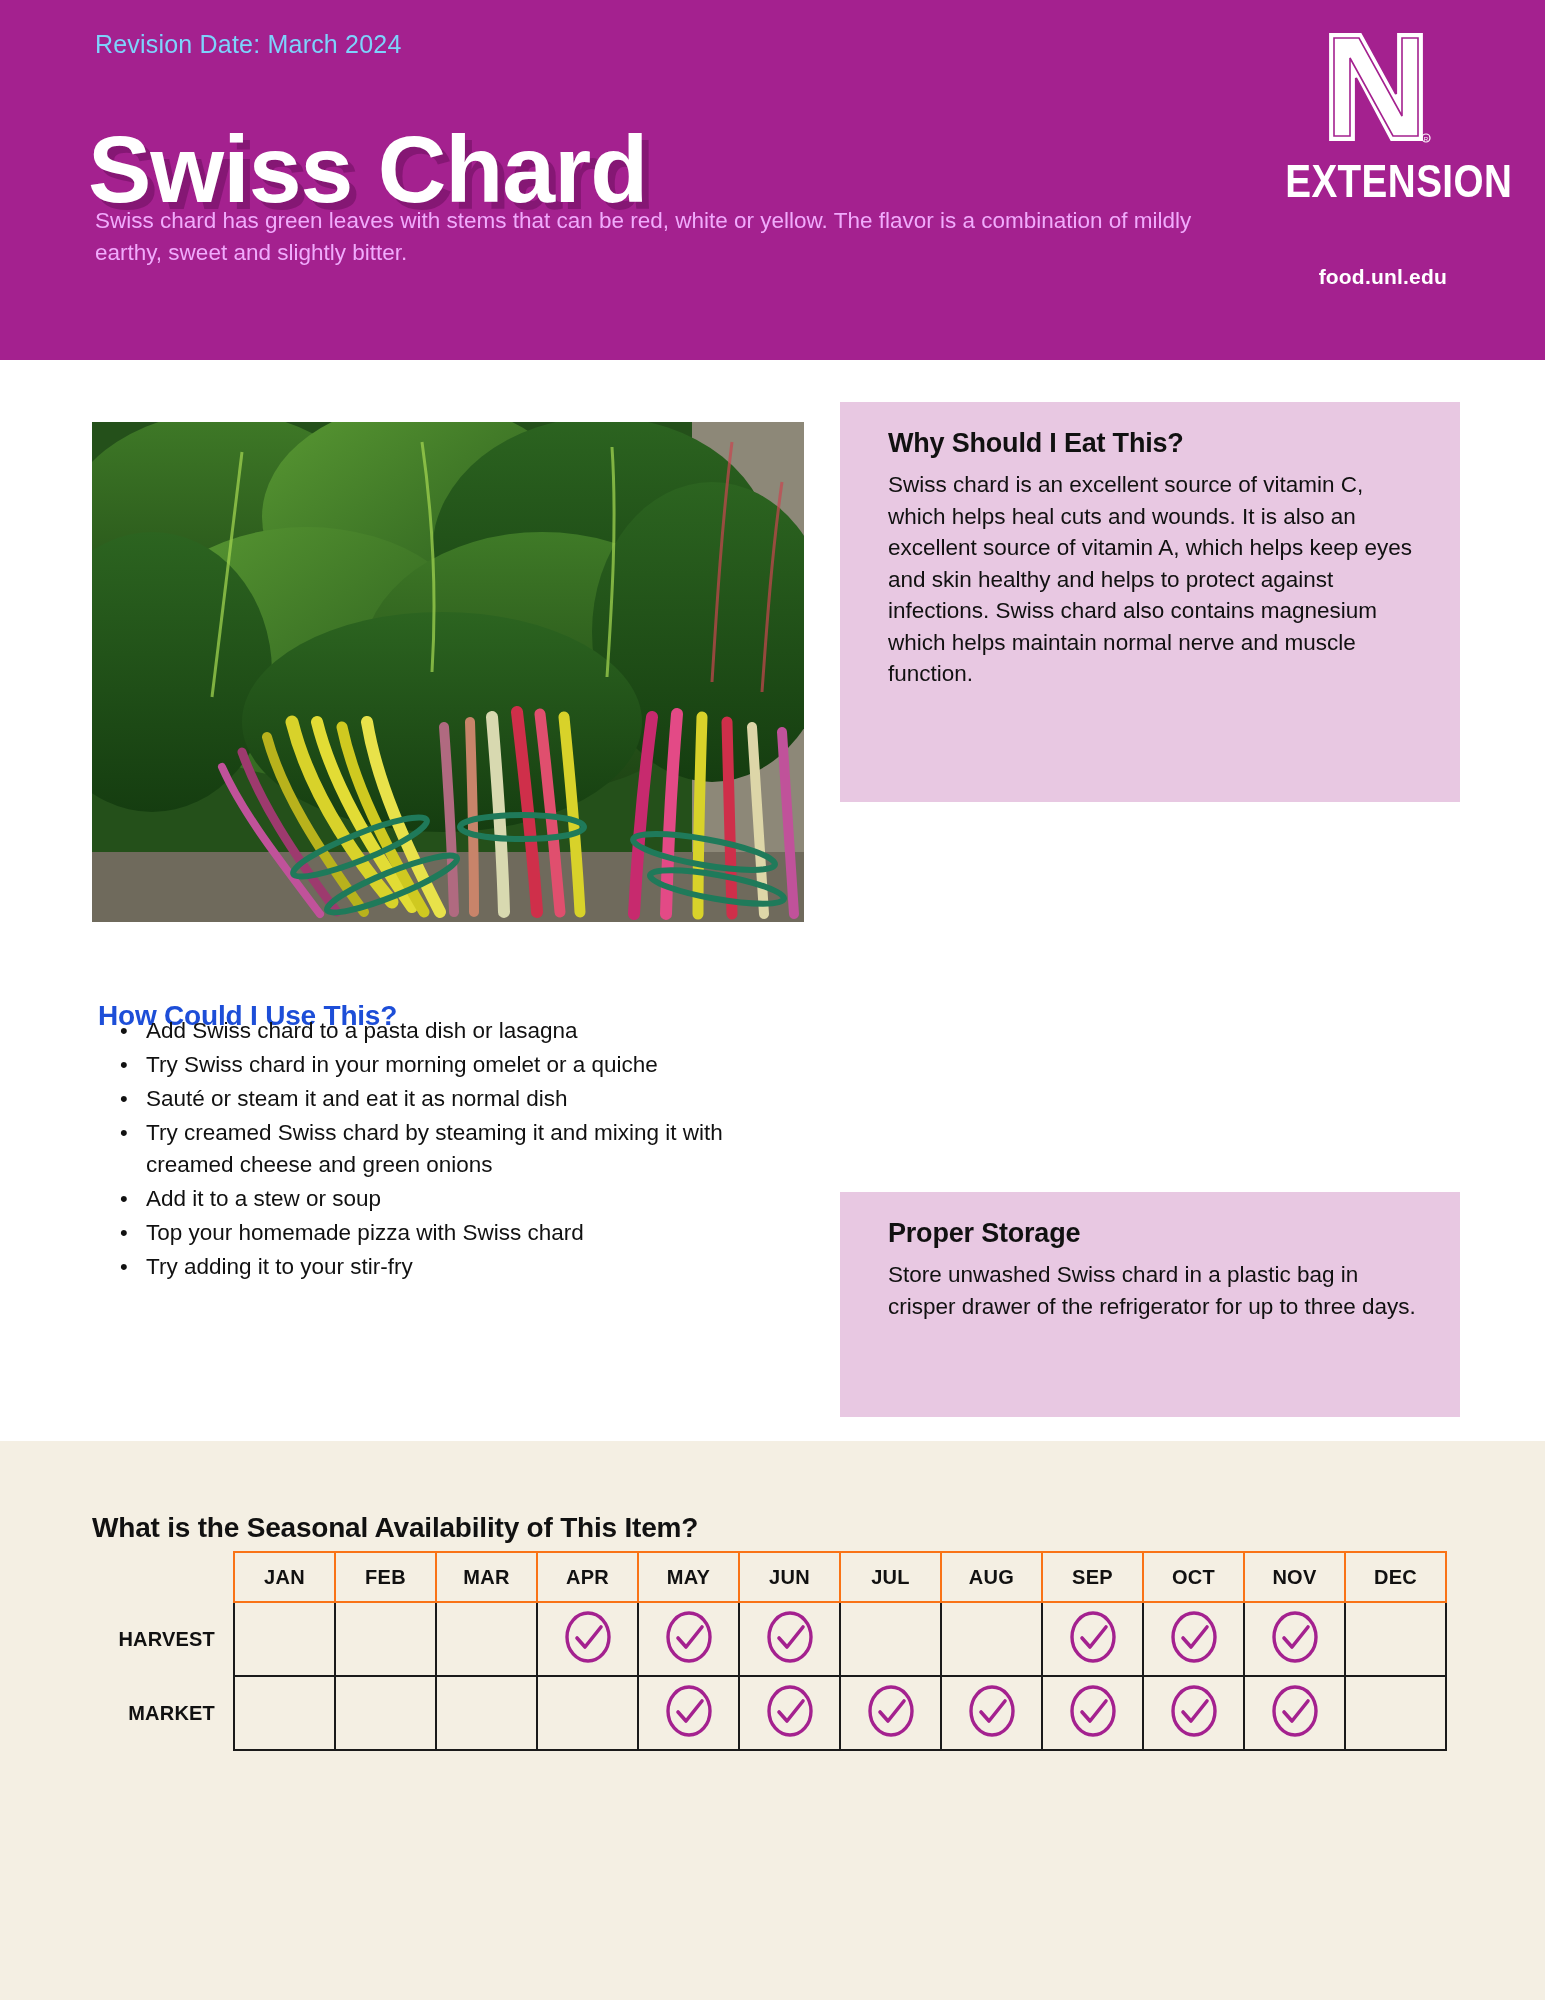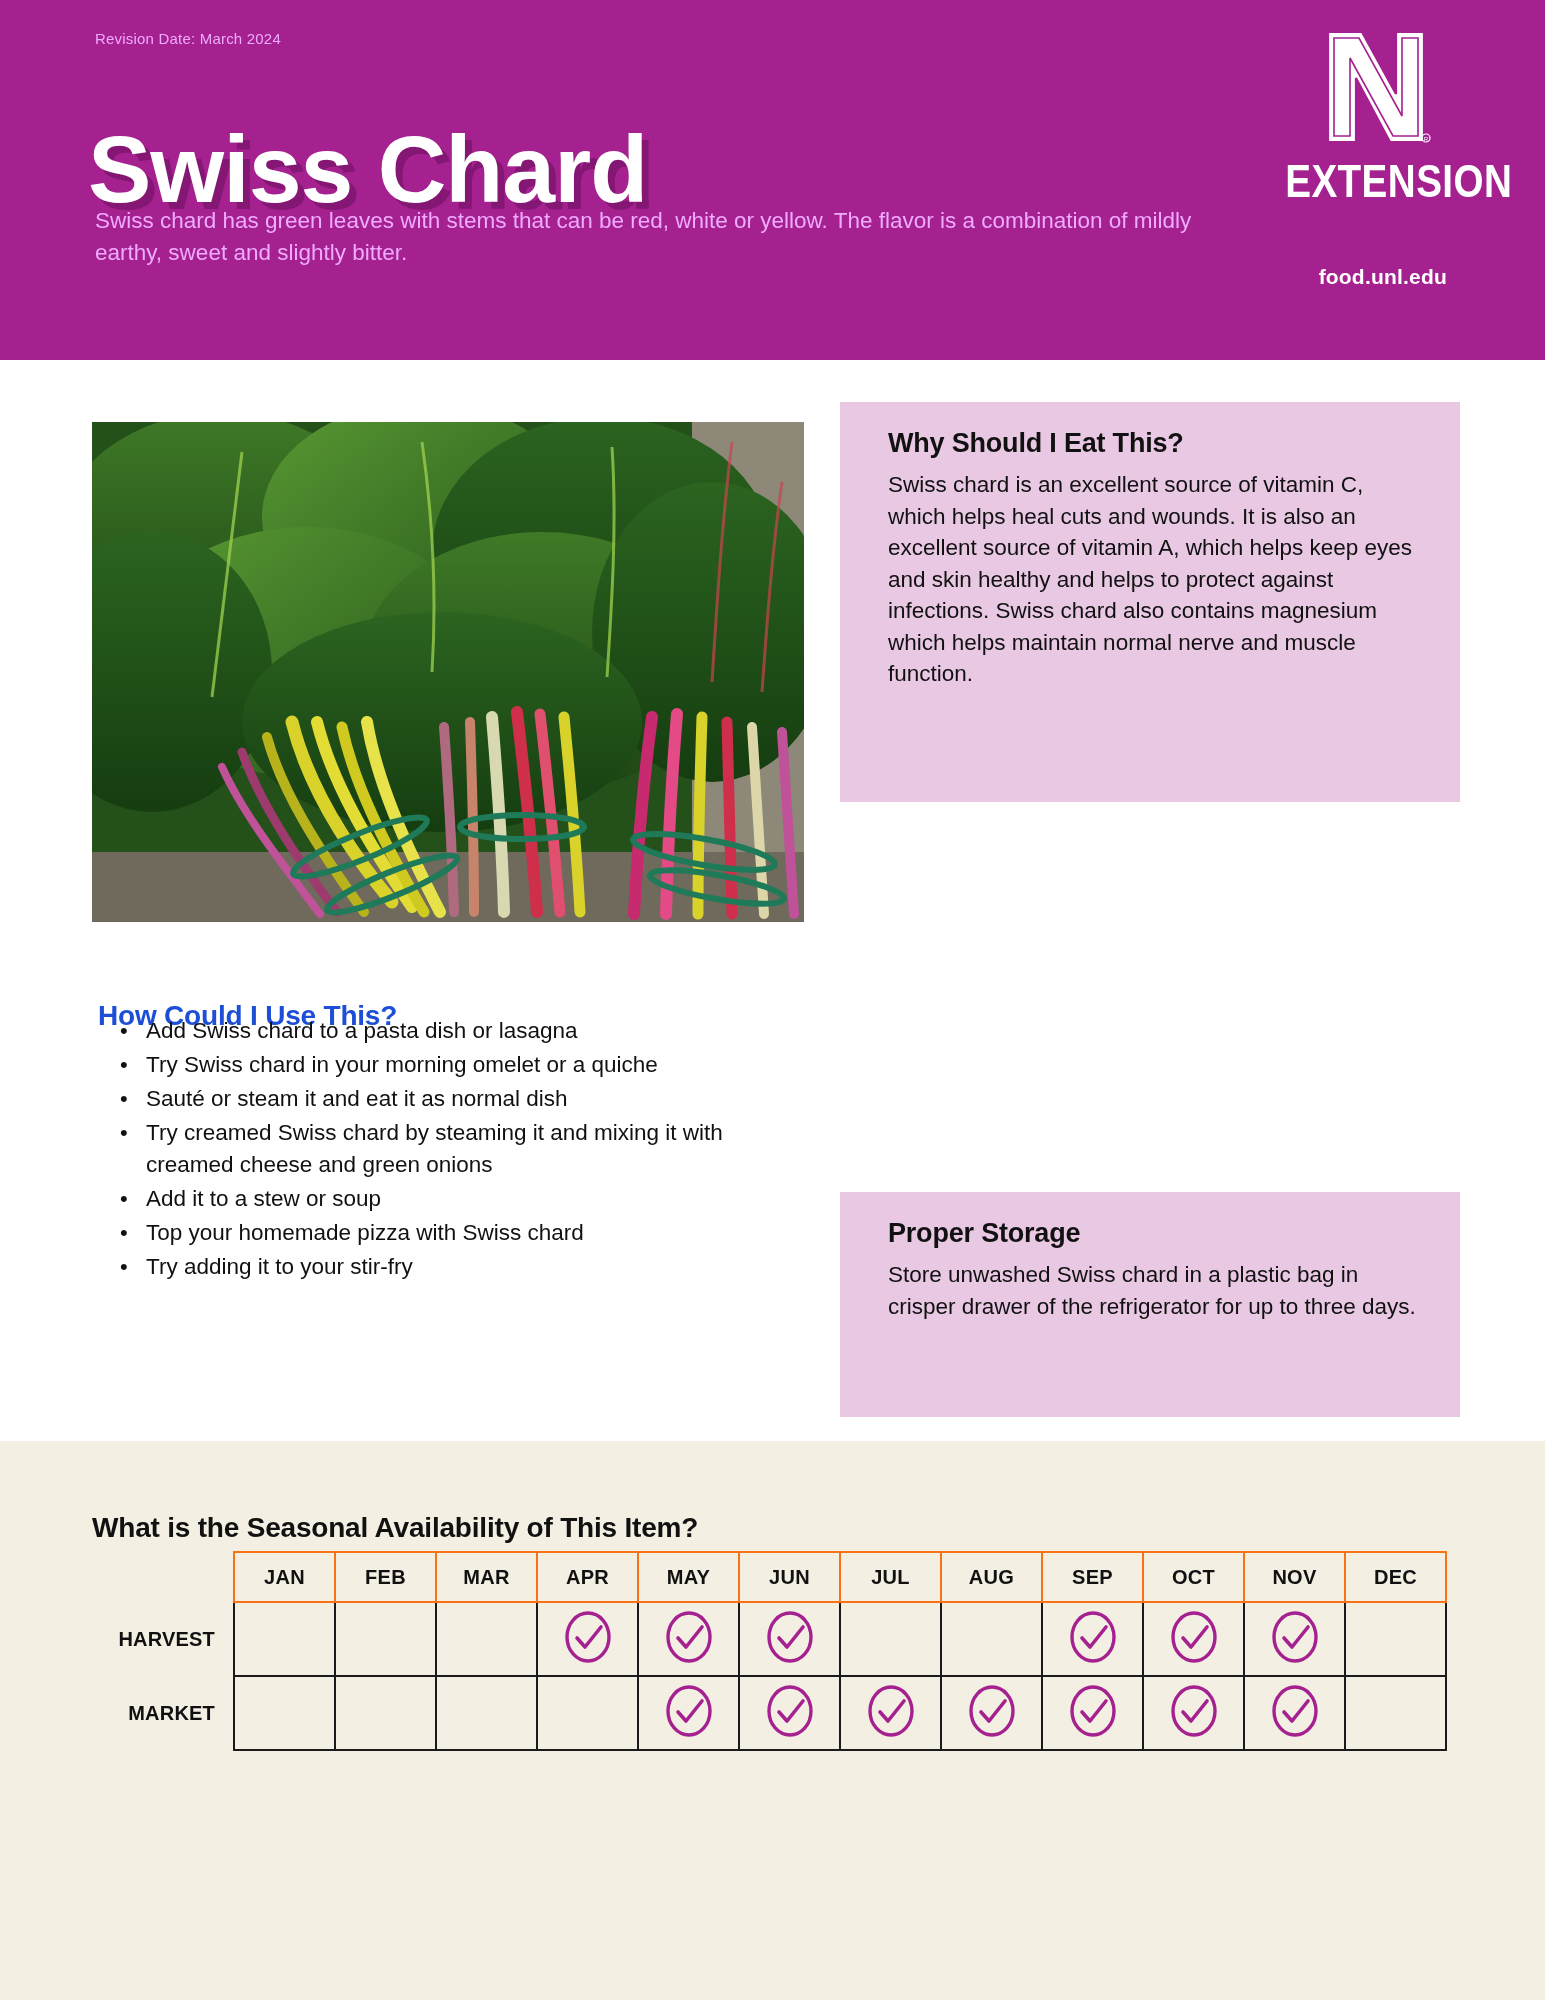--- a/index.html
+++ b/index.html
@@ -15,22 +15,22 @@
   
   .header {
     position: relative;
     height: 360px;
     background: #A4218F;
     padding: 30px 0 0 0;
   }
   .revision-date {
     position: absolute;
     left: 95px; top: 30px;
-    font-size: 15px;
-    color: #f0abfc;
+    font-size: 25px;
+    color: #7dd3fc;
     letter-spacing: 0.2px;
   }
   .page-title {
     position: absolute;
     left: 88px; top: 58px;
     font-size: 95px;
     font-weight: bold;
     color: #ffffff;
     letter-spacing: -1px;
     text-shadow: 7px 7px 0 rgba(90,10,78,0.42);

